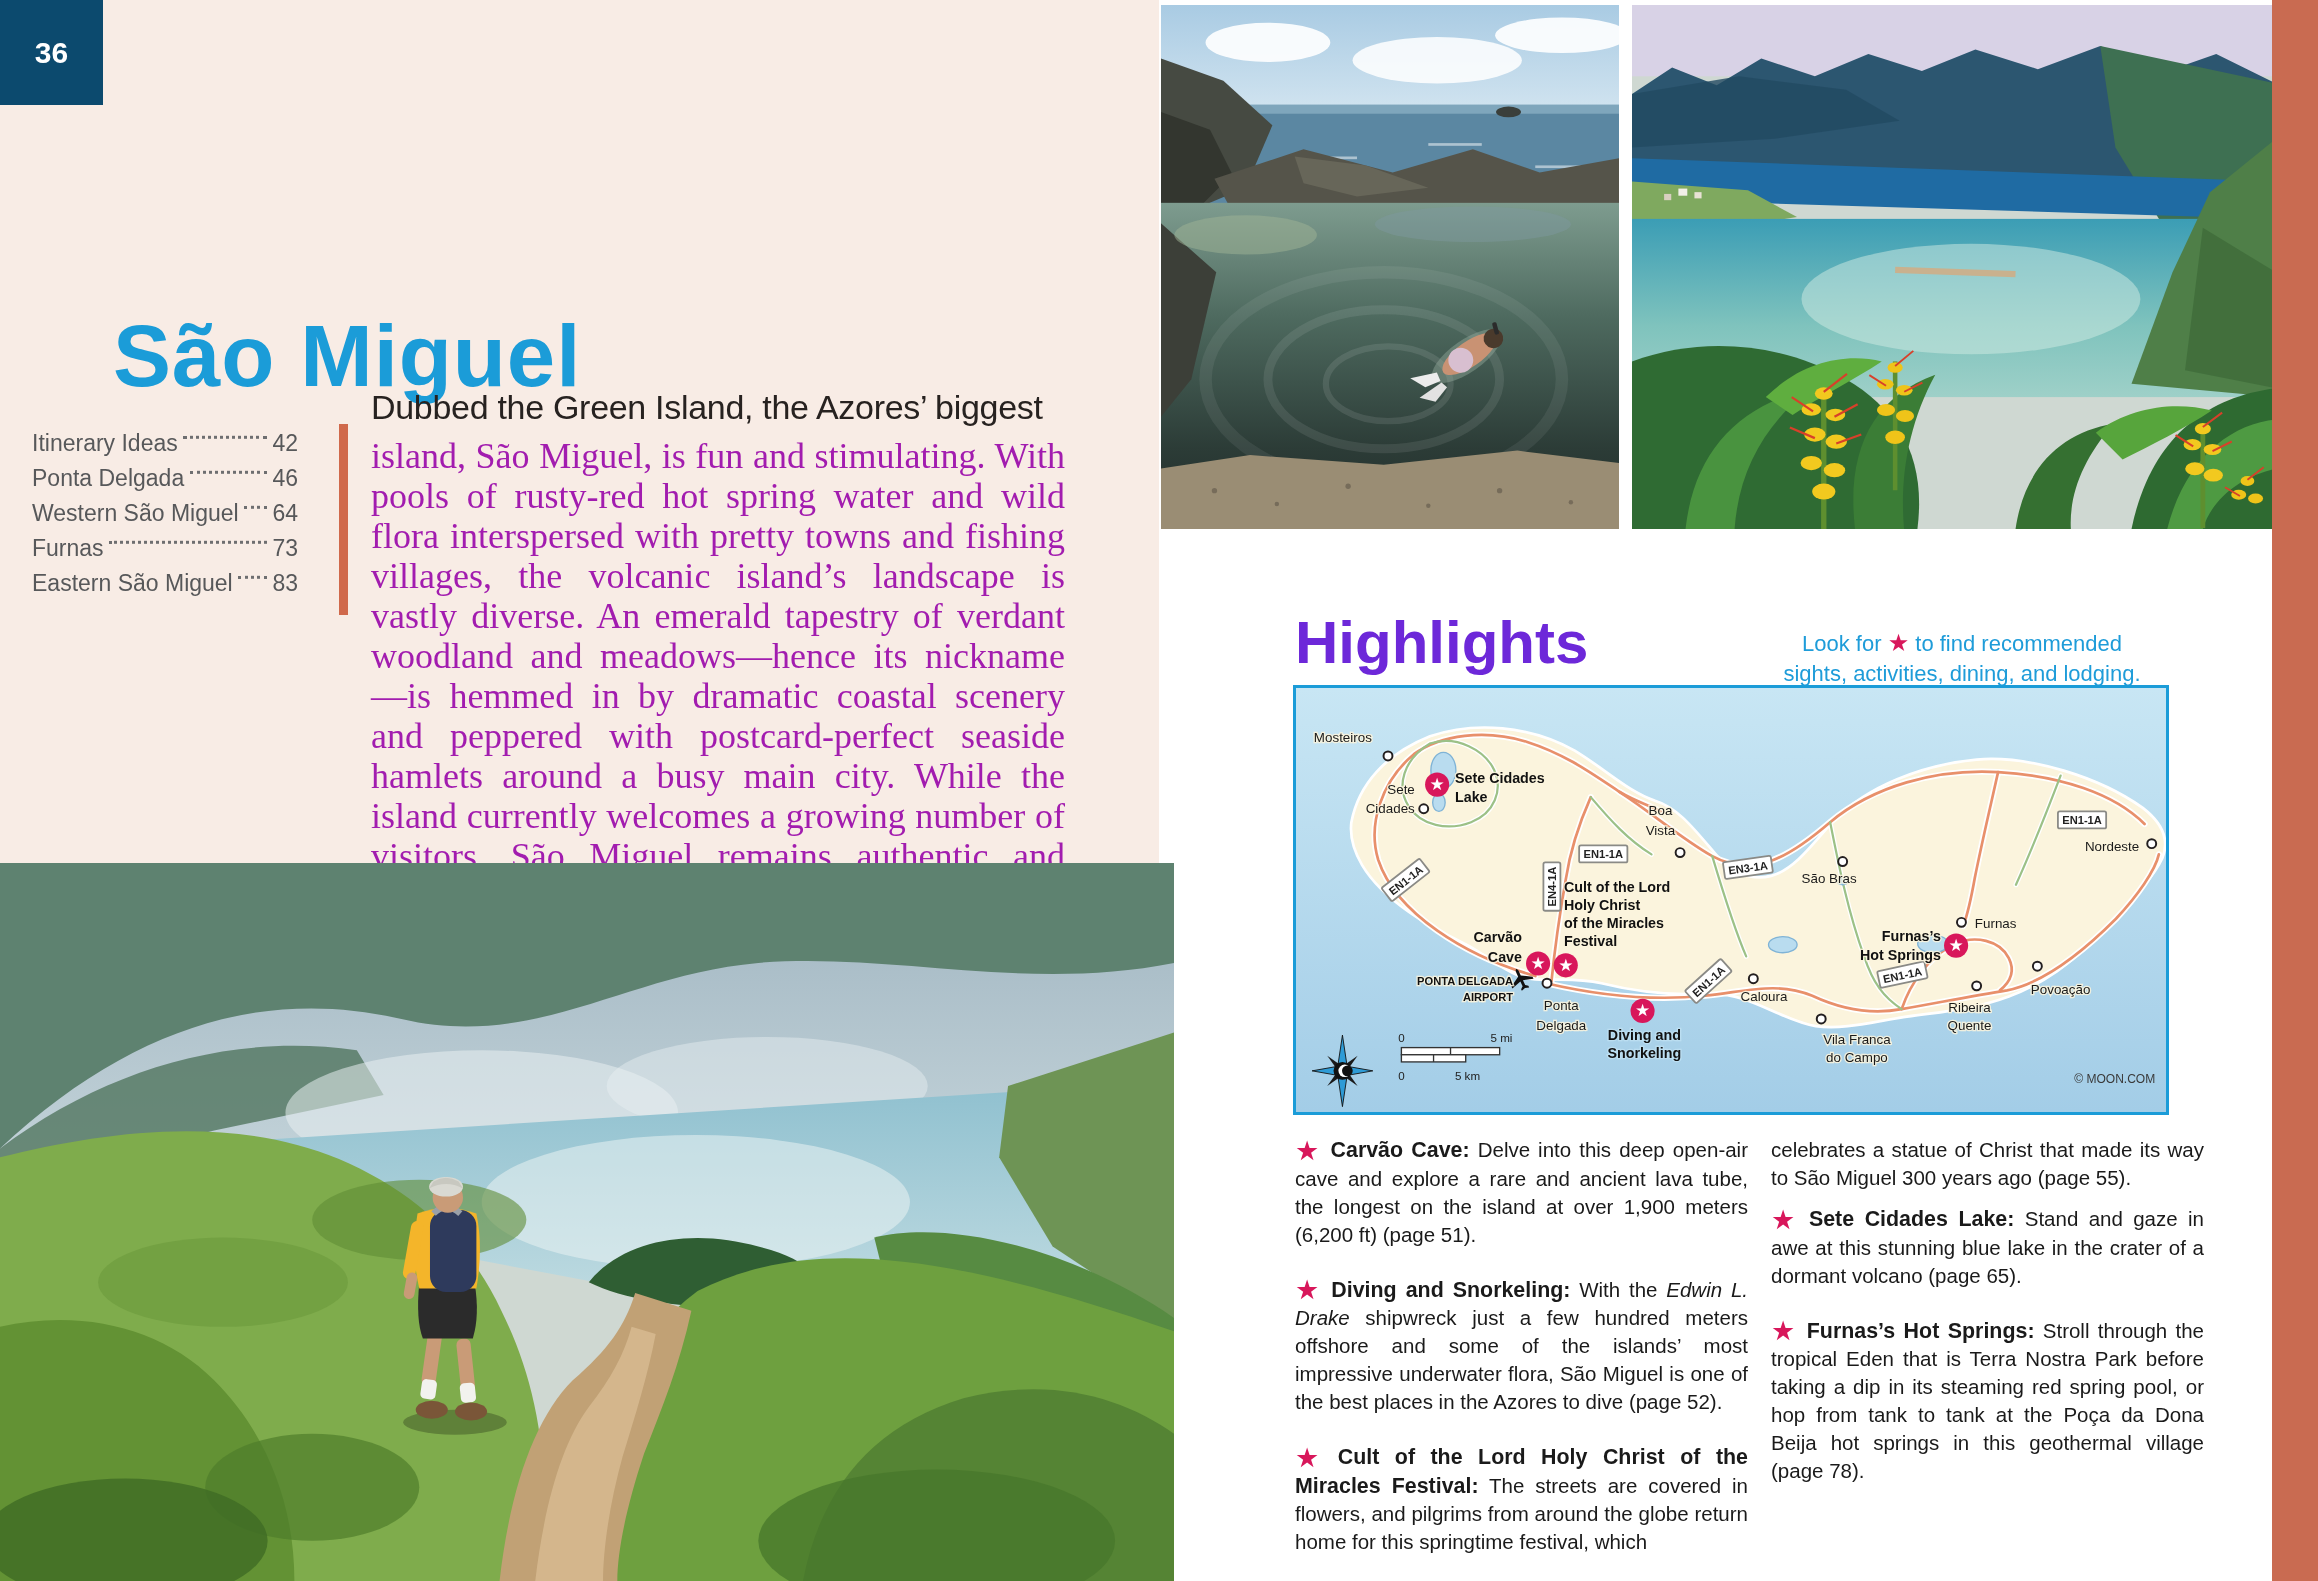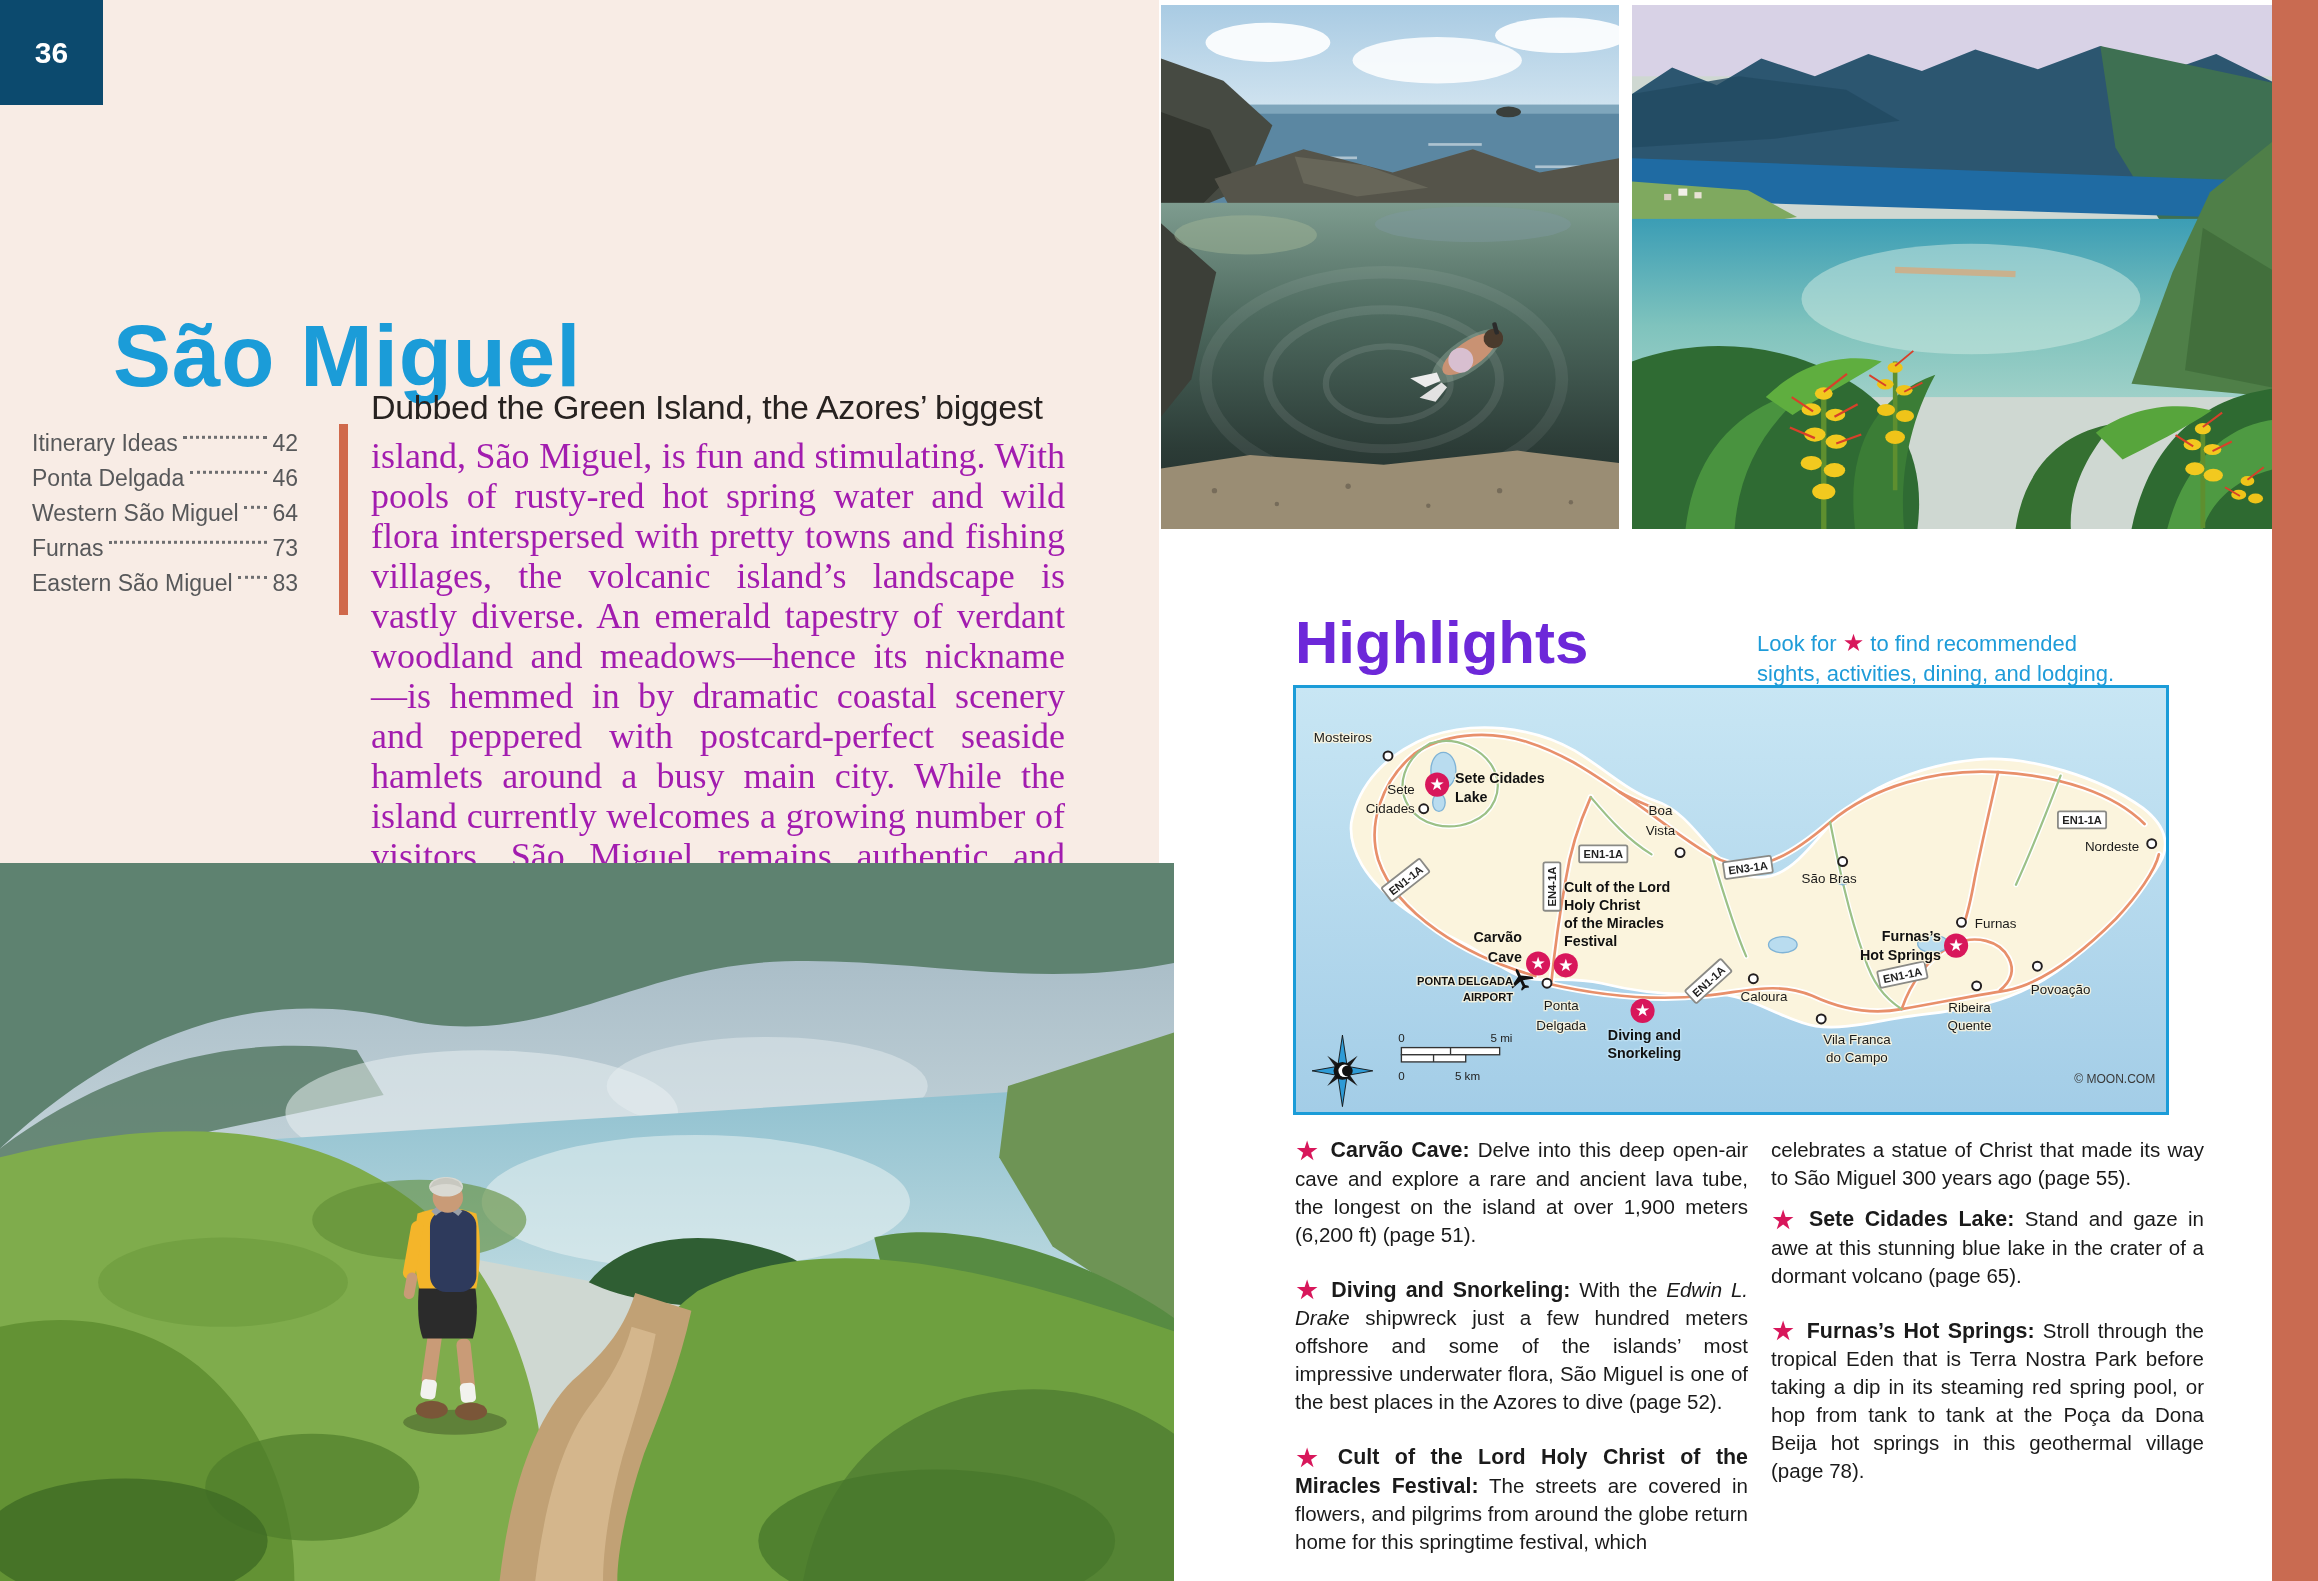--- a/index.html
+++ b/index.html
@@ -22,21 +22,21 @@
   .intro .p2{text-indent:39px;}
   
   .photo{position:absolute;overflow:hidden;background:#cfd8d2;}
   .photo svg{display:block;width:100%;height:100%;}
   #photo-hike{left:0;top:863px;width:1174px;height:718px;}
   #photo-snorkel{left:1161px;top:5.4px;width:458px;height:524px;}
   #photo-crater{left:1632px;top:5.4px;width:644px;height:524px;}
   
   .edge-bar{position:absolute;left:2272px;top:0;width:46px;height:1581px;background:#C96B51;}
   .hl-head{position:absolute;left:1295px;top:608px;font-size:60px;font-weight:bold;color:#6d28d9;margin:0;}
-  .lookfor{position:absolute;right:152px;top:628px;width:410px;text-align:left;font-size:22px;line-height:30px;color:#1E9CD9;}
+  .lookfor{position:absolute;right:152px;top:628px;width:410px;text-align:center;font-size:22px;line-height:30px;color:#1E9CD9;}
   .lf-star{color:#D8175B;font-size:24px;}
   .map{position:absolute;left:1293px;top:685px;width:876px;height:430px;border:3.6px solid #1B9CD8;box-sizing:border-box;}
   .map svg{display:block;width:100%;height:100%;font-family:"Liberation Sans",sans-serif;}
   .m-town{font-size:15px;fill:#1A1A1A;paint-order:stroke;stroke:rgba(251,244,221,.85);stroke-width:3px;}
   .m-poi{font-size:16px;font-weight:bold;fill:#111;paint-order:stroke;stroke:rgba(251,244,221,.85);stroke-width:3px;}
   .m-sea-label{stroke:rgba(190,224,242,.85);}
   .m-shield{font-size:12.5px;font-weight:bold;fill:#222;}
   .m-scale{font-size:13px;fill:#222;}
   .m-credit{font-size:13.5px;fill:#3A3A3A;}
   .m-air{font-size:12.5px;font-weight:bold;fill:#111;paint-order:stroke;stroke:rgba(251,244,221,.85);stroke-width:3px;}

